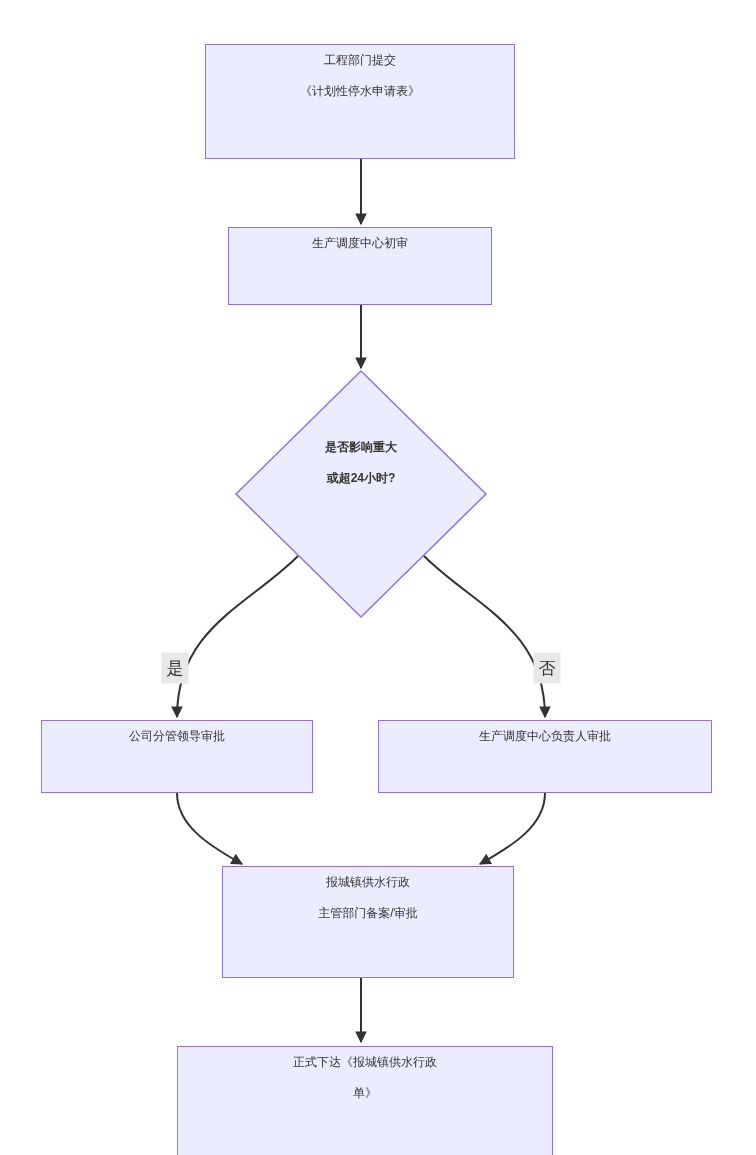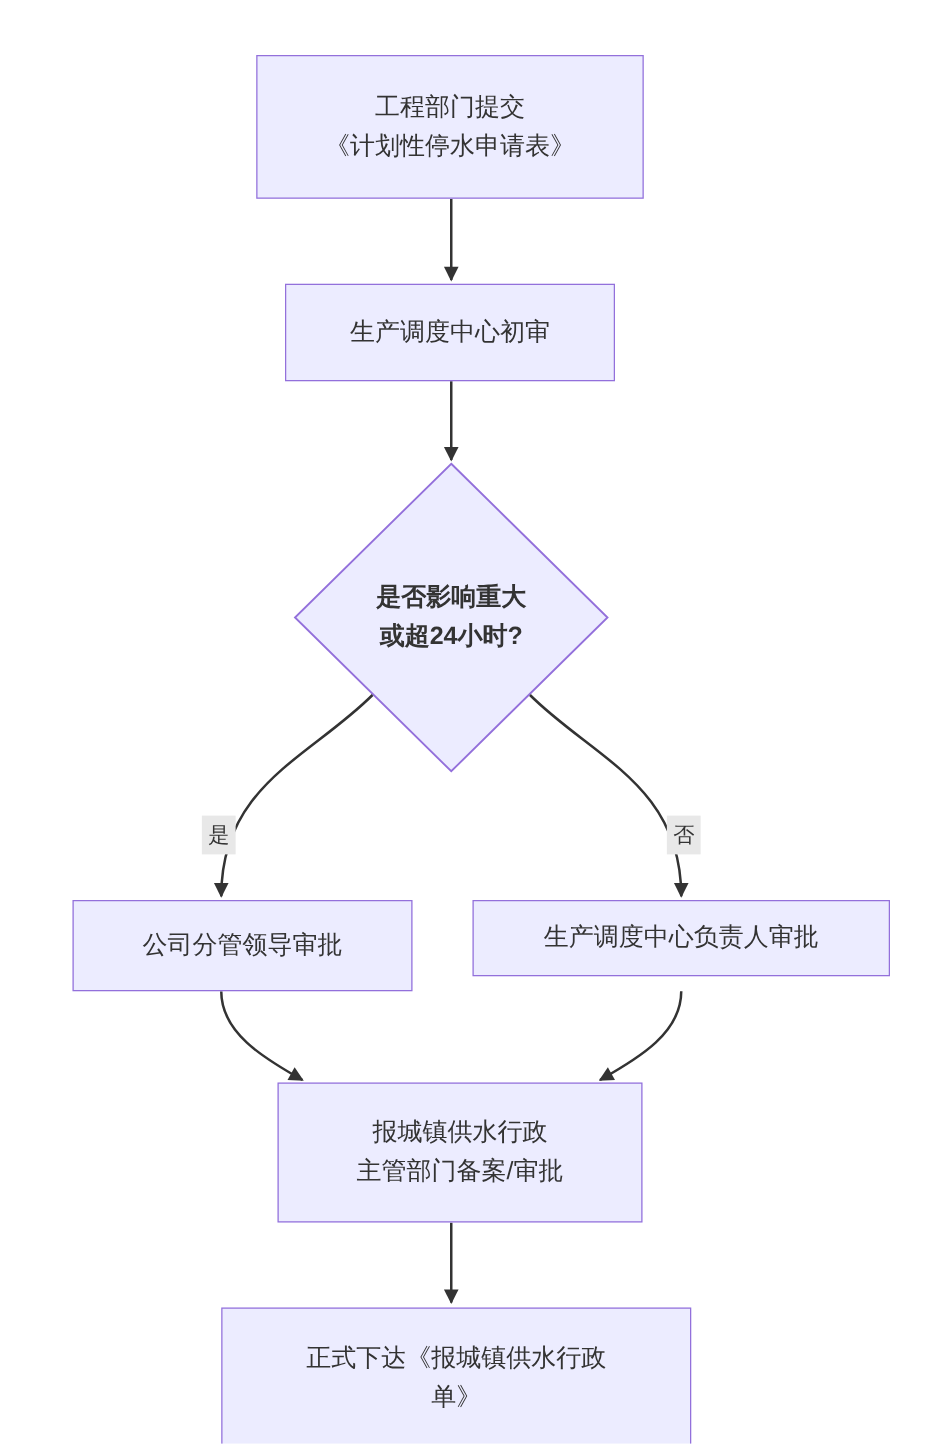--- a/index.html
+++ b/index.html
@@ -24,27 +24,26 @@
   }
   .edges-layer .arrowhead { fill: var(--edge-line, #333333); }
   .edges-layer polygon.diamond {
     fill: var(--node-fill, #ECECFF);
     stroke: var(--node-border, #9370DB);
     stroke-width: 1.5px;
   }
   .node {
     position: absolute;
     display: flex;
-    align-items: center;
     justify-content: center;
     text-align: center;
     background: var(--node-fill, #ECECFF);
     border: 1.5px solid var(--node-border, #9370DB);
     box-sizing: border-box;
-    font-size: 20px;
+    font-size: 12px;
     line-height: 31px;
     white-space: pre-line;
   }
   .node.diamond-text {
     background: none;
     border: none;
     font-weight: bold;
   }
   .edge-label {
     position: absolute;
@@ -90,25 +89,25 @@
 
   <div class="node diamond-text" style="left:261px; top:432px; width:200px; height:124px;">
     <span>是否影响重大
 或超24小时?</span>
   </div>
 
   <div class="edge-label" style="left:175px; top:668px;">是</div>
 
   <div class="edge-label" style="left:547px; top:668px;">否</div>
 
-  <div class="node" style="left:58px; top:720px; width:272px; height:73px;">
+  <div class="node" style="left:41px; top:720px; width:272px; height:73px;">
     <span>公司分管领导审批</span>
   </div>
 
-  <div class="node" style="left:378px; top:720px; width:334px; height:61px;">
+  <div class="node" style="left:378px; top:720px; width:334px; height:73px;">
     <span>生产调度中心负责人审批</span>
   </div>
 
   <div class="node" style="left:222px; top:866px; width:292px; height:112px;">
     <span>报城镇供水行政
 主管部门备案/审批</span>
   </div>
 
   <div class="node" style="left:177px; top:1046px; width:376px; height:114px;">
     <span>正式下达《报城镇供水行政

